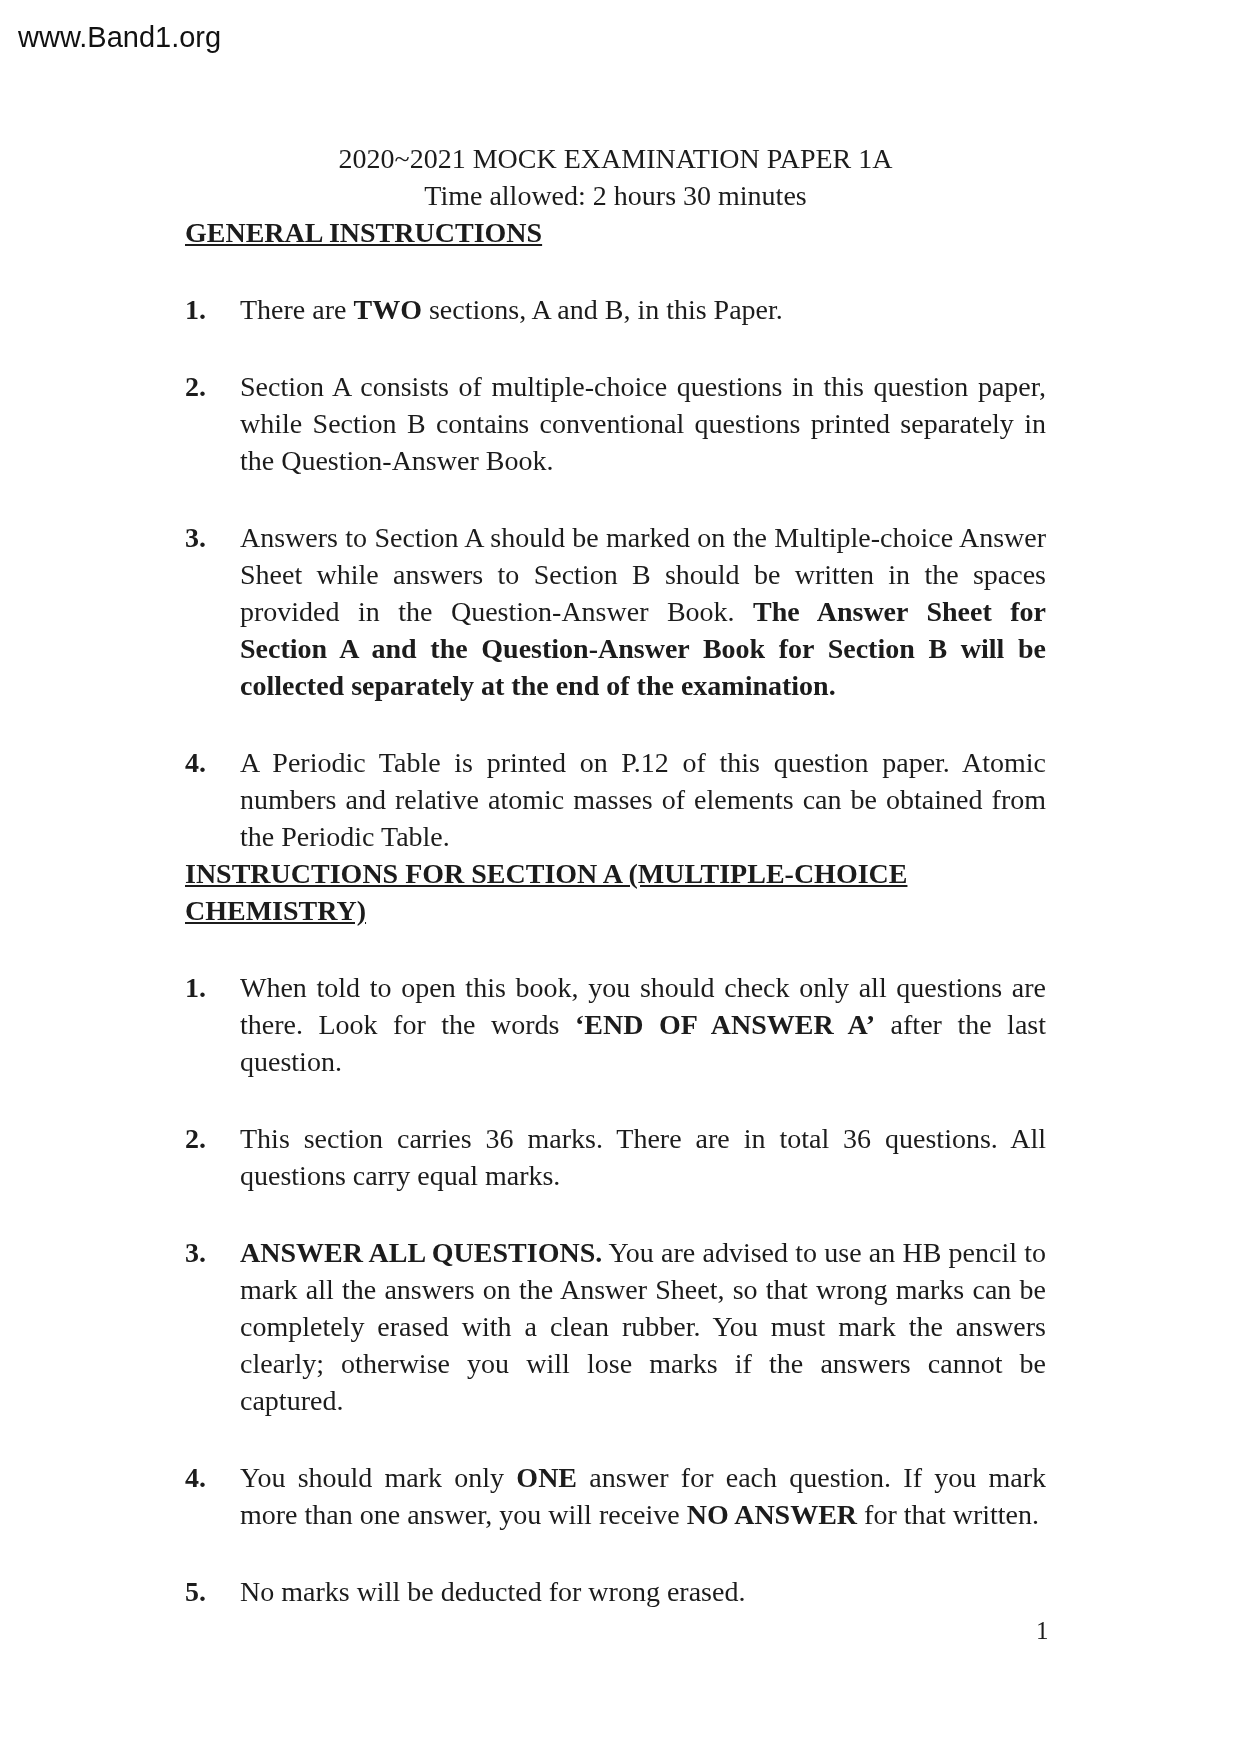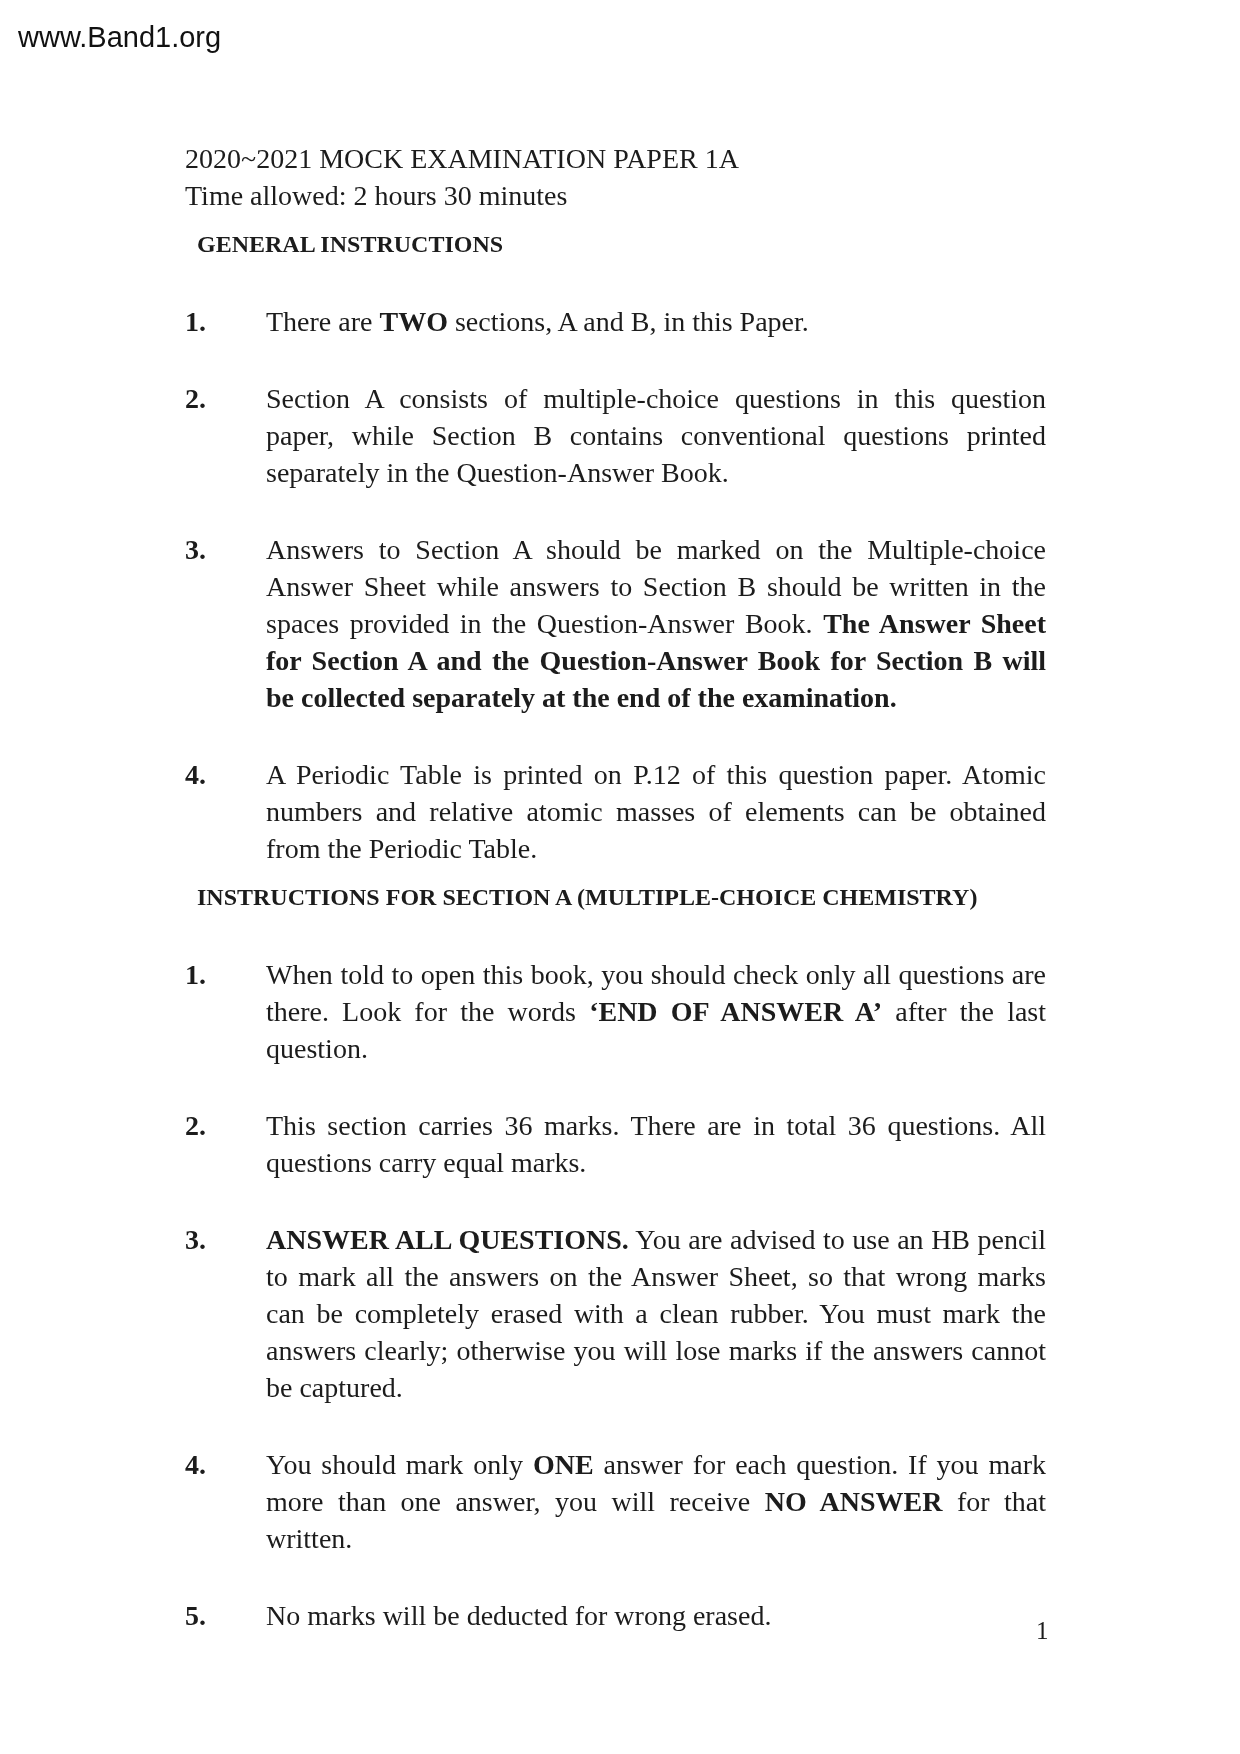--- a/index.html
+++ b/index.html
@@ -23,46 +23,47 @@
     left: 18px;
     font-family: "Liberation Sans", sans-serif;
     font-size: 29px;
     line-height: 34px;
     color: #111111;
   }
   .page {
     padding: 140px 194px 0 185px;
   }
   .titleblock {
+    text-align: center;
   }
   .titleblock div {
     line-height: 37px;
   }
   h2.section-heading {
-    font-size: 24px;
+    font-size: 28px;
     font-weight: bold;
-    margin: 12px;
+    margin: 0;
     line-height: 37px;
+    text-decoration: underline;
   }
   .mt-heading-1 { margin-top: 48px; }
   .mt-heading-2 { margin-top: 46px; }
   .items { margin: 0; }
   .item {
     display: flex;
     margin-top: 40px;
   }
   .item .num {
     flex: none;
     width: 55px;
     font-weight: bold;
   }
   .item .body {
     flex: 1;
     text-align: justify;
-    margin-left: 26px;
   }
   .item .body b { font-weight: bold; }
   .pagenum {
     position: absolute;
     top: 1616px;
     left: 1036px;
     font-size: 25px;
     line-height: 30px;
   }
 </style>

